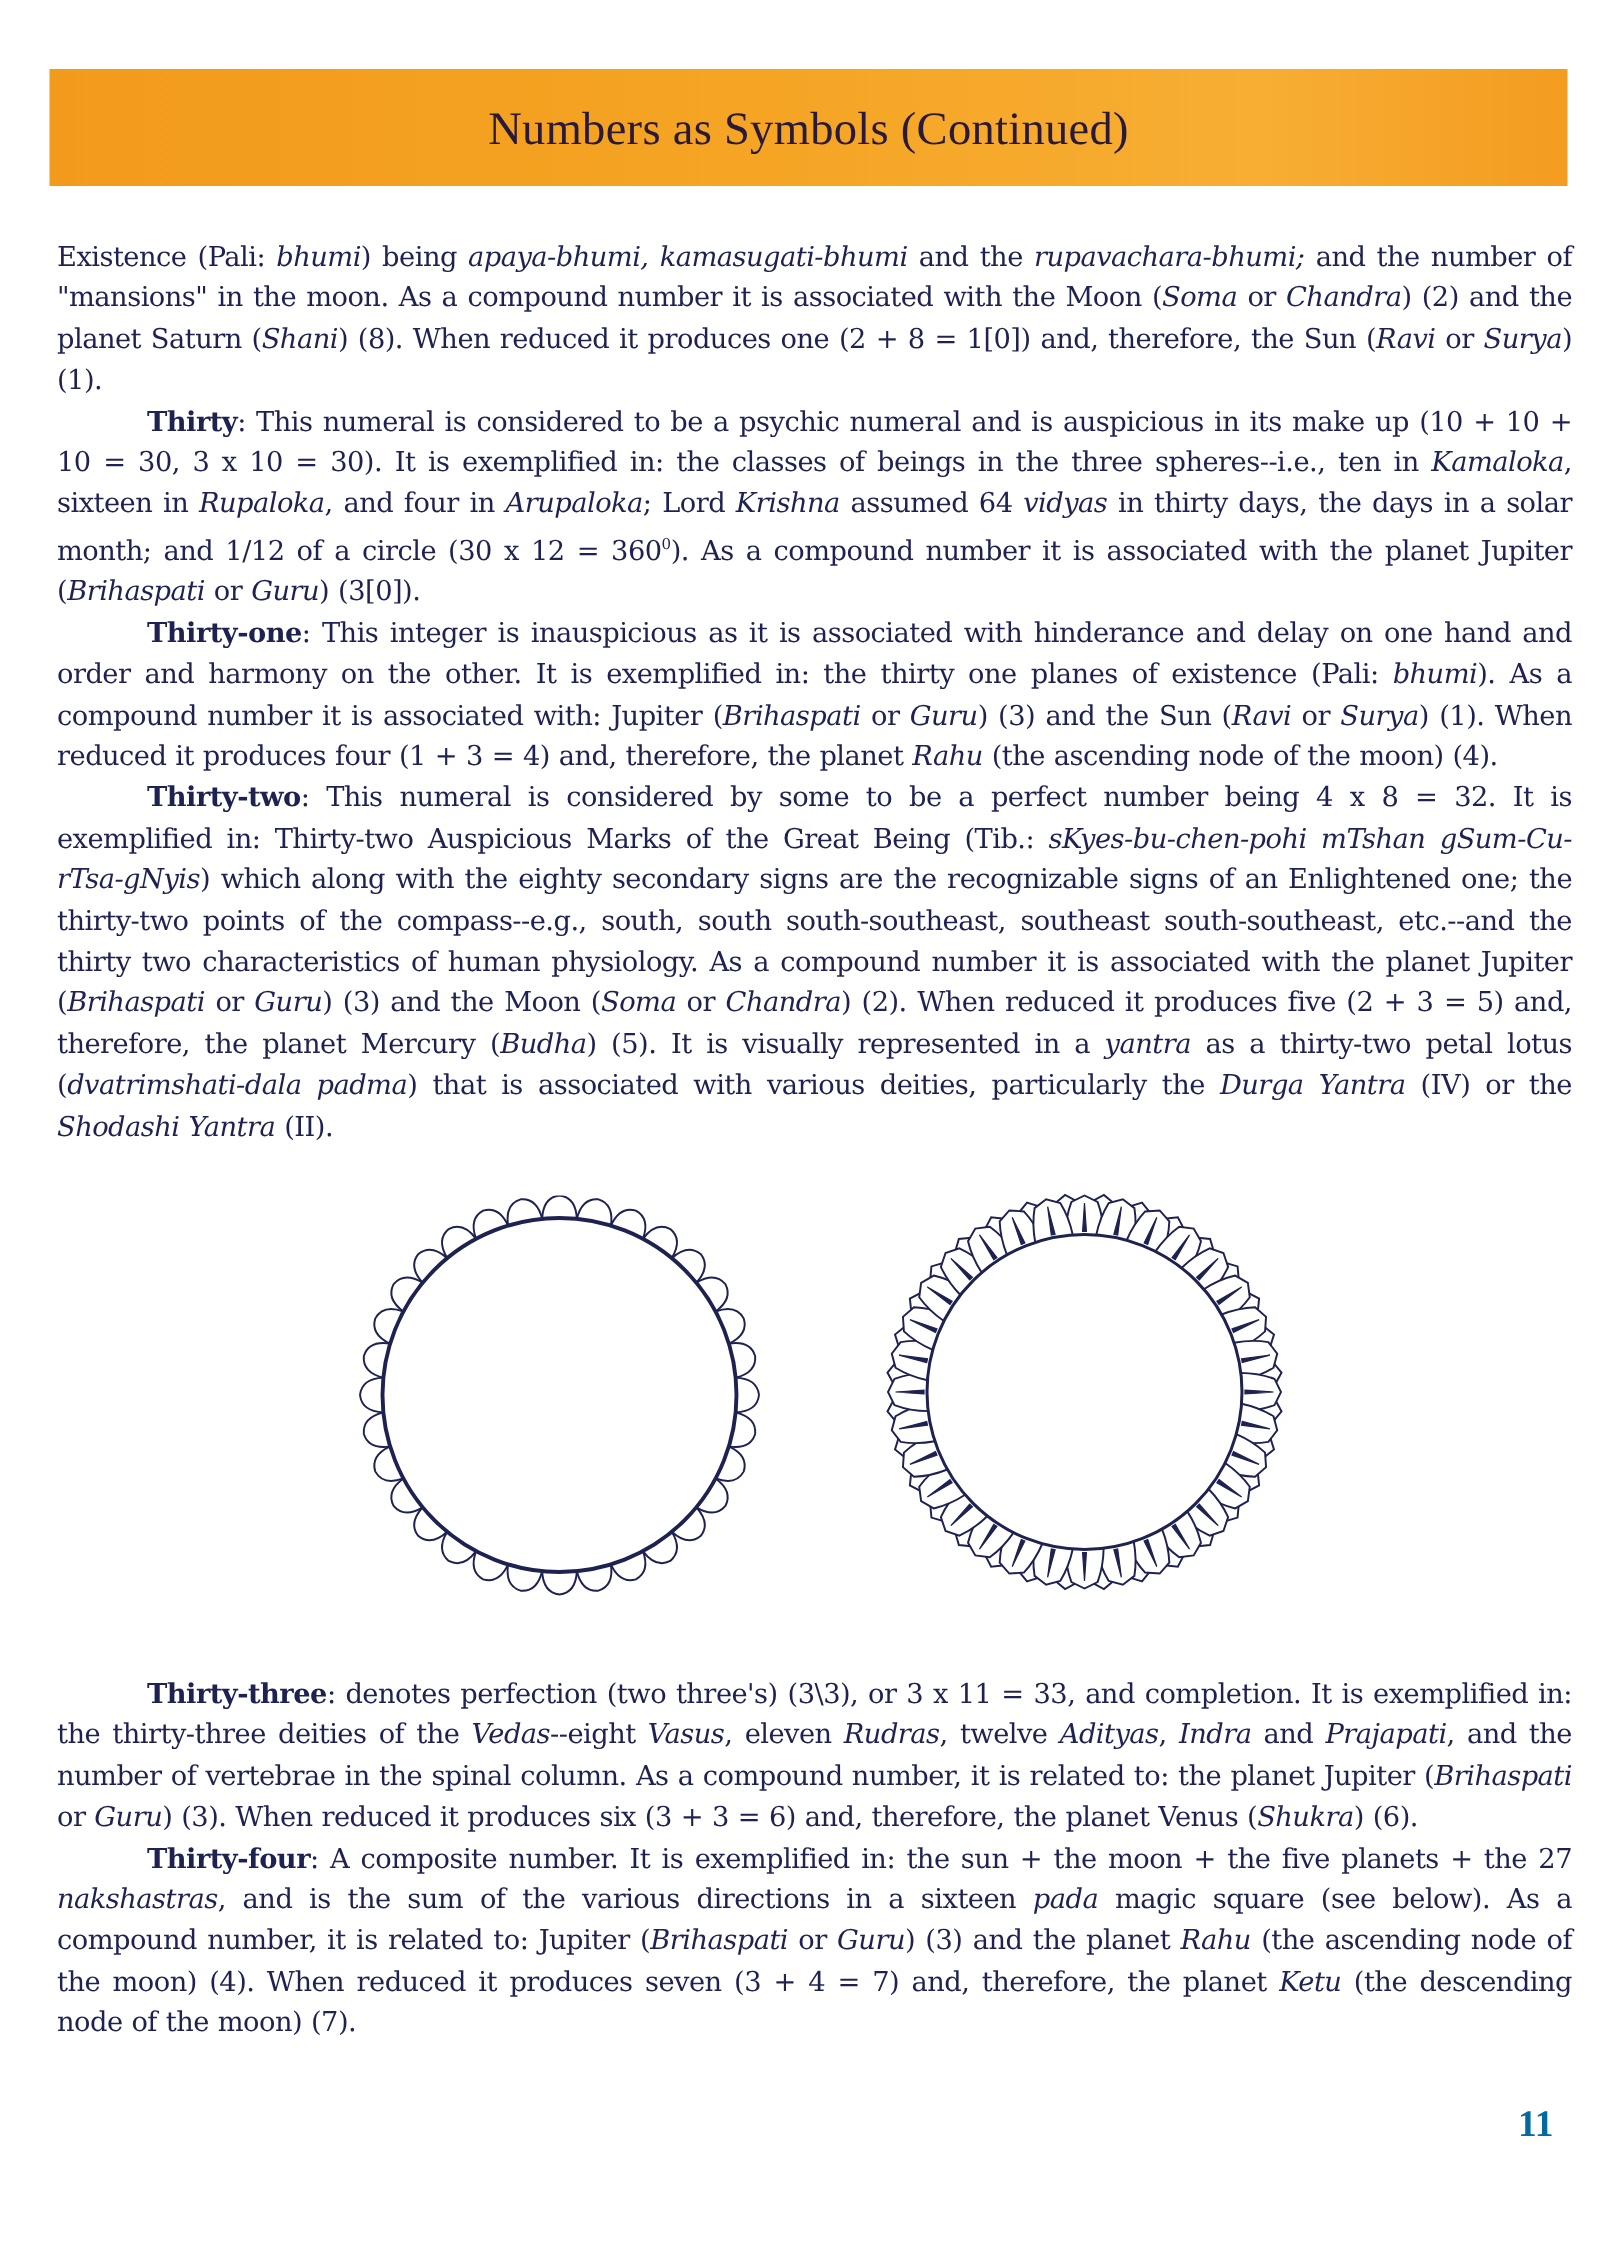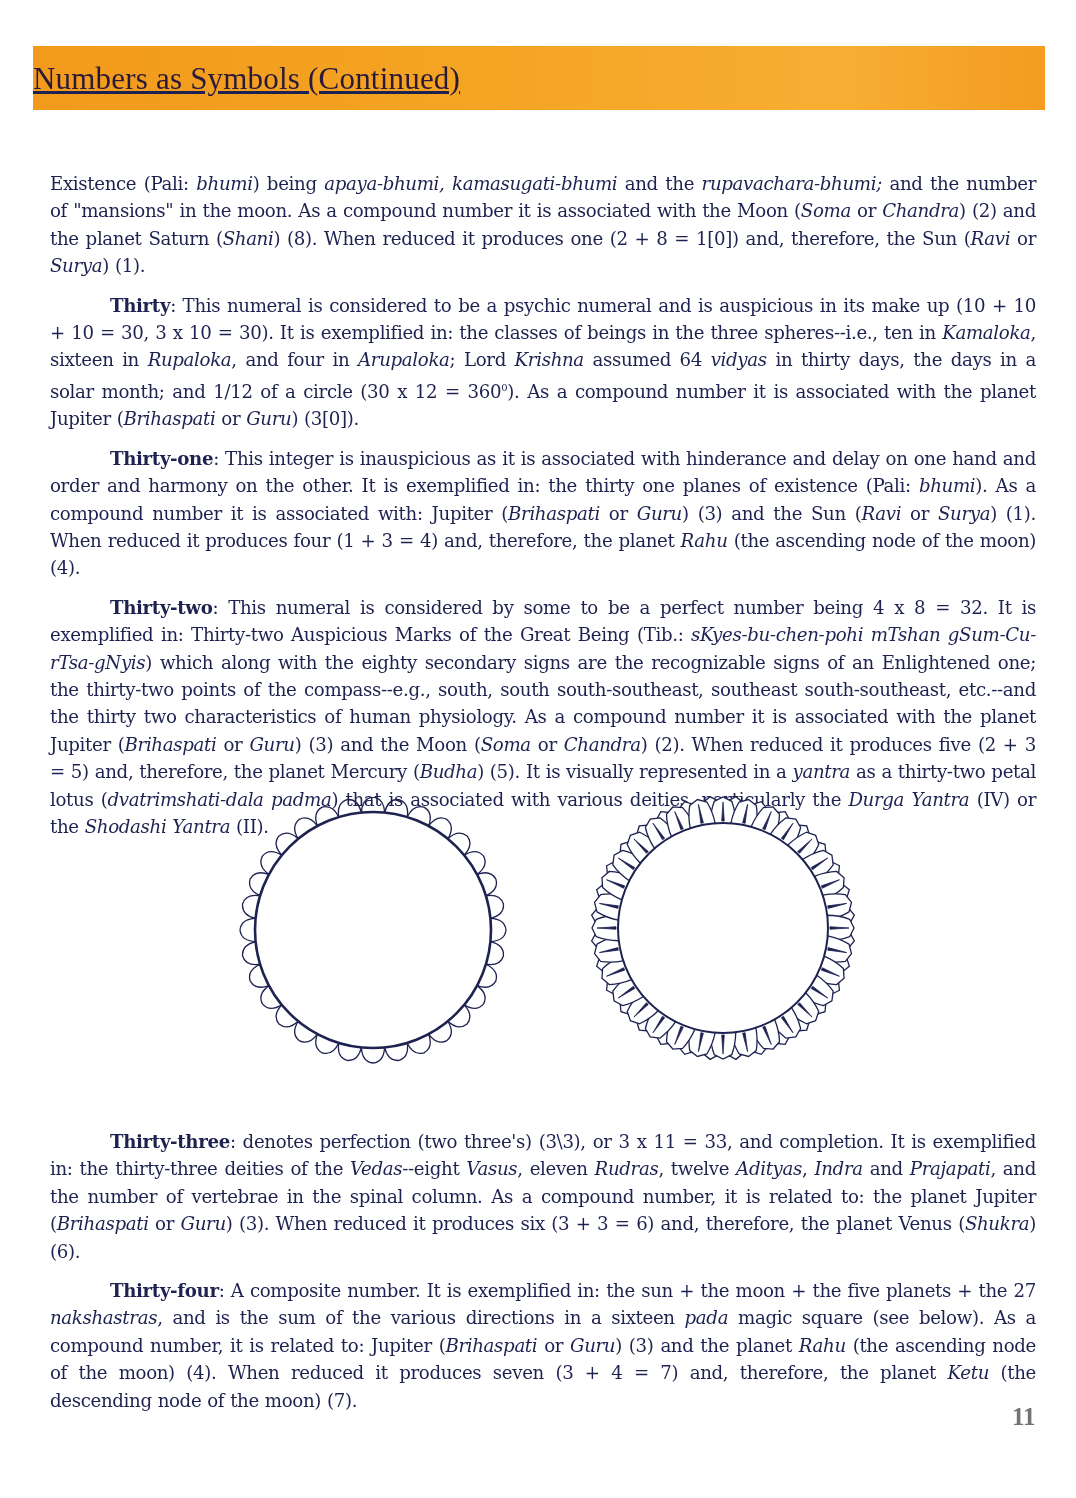--- a/index.html
+++ b/index.html
@@ -3,45 +3,45 @@
   <meta charset="utf-8">
   <style>
     html, body { margin: 0; padding: 0; }
     body {
       width: 1076px; height: 1498px; background: #ffffff;
       position: relative; overflow: hidden;
       font-family: "DejaVu Serif", "Liberation Serif", serif;
       color: #1e2250;
     }
     .banner {
-      position: absolute; left: 33px; top: 46px; width: 1012px; height: 64px;
+      position: absolute; left: 33px; top: 46px; width: 1012px; height: 78px;
       background: linear-gradient(90deg, #f29a1c 0%, #f5a423 45%, #f7ae33 80%, #f39c20 100%);
-      display: flex; align-items: center; justify-content: flex-start; text-decoration: underline;
+      display: flex; align-items: center; justify-content: center;
     }
     .banner-title {
       font-family: "Liberation Serif", "DejaVu Serif", serif;
       font-size: 31px; color: #2a1a3a; letter-spacing: 0.2px; margin-top: 2px;
     }
     .body-text {
       position: absolute; left: 38px; width: 1010px;
       font-size: 18.2px; line-height: 27.4px; text-align: justify;
       text-align-last: left; letter-spacing: -0.35px; word-spacing: 0.5px;
     }
-    .body-text p { margin: 12px; }
+    .body-text p { margin: 0; }
     .body-text p.indent { text-indent: 60px; }
     .body-text .head { font-weight: bold; text-underline-offset: 2px; }
     .body-text i { font-family: "DejaVu Serif", serif; font-style: italic; }
     #block1 { top: 158px; }
     #block2 { top: 1116px; }
     .diagram { position: absolute; }
     #lotus-left { left: 230px; top: 797px; width: 290px; height: 270px; }
     #lotus-right { left: 578px; top: 795px; width: 290px; height: 272px; }
     .page-number {
       position: absolute; left: 1012px; top: 1403px;
-      font-family: "Liberation Serif", serif; font-weight: bold; font-size: 25px; color: #737373;
+      font-family: "Liberation Serif", serif; font-weight: bold; font-size: 25px; color: #0369a1;
     }
   </style>
 </head>
 <body>
 
 <div class="banner">
   <div class="banner-title">Numbers as Symbols (Continued)</div>
 </div>
 
 <div class="body-text" id="block1">

